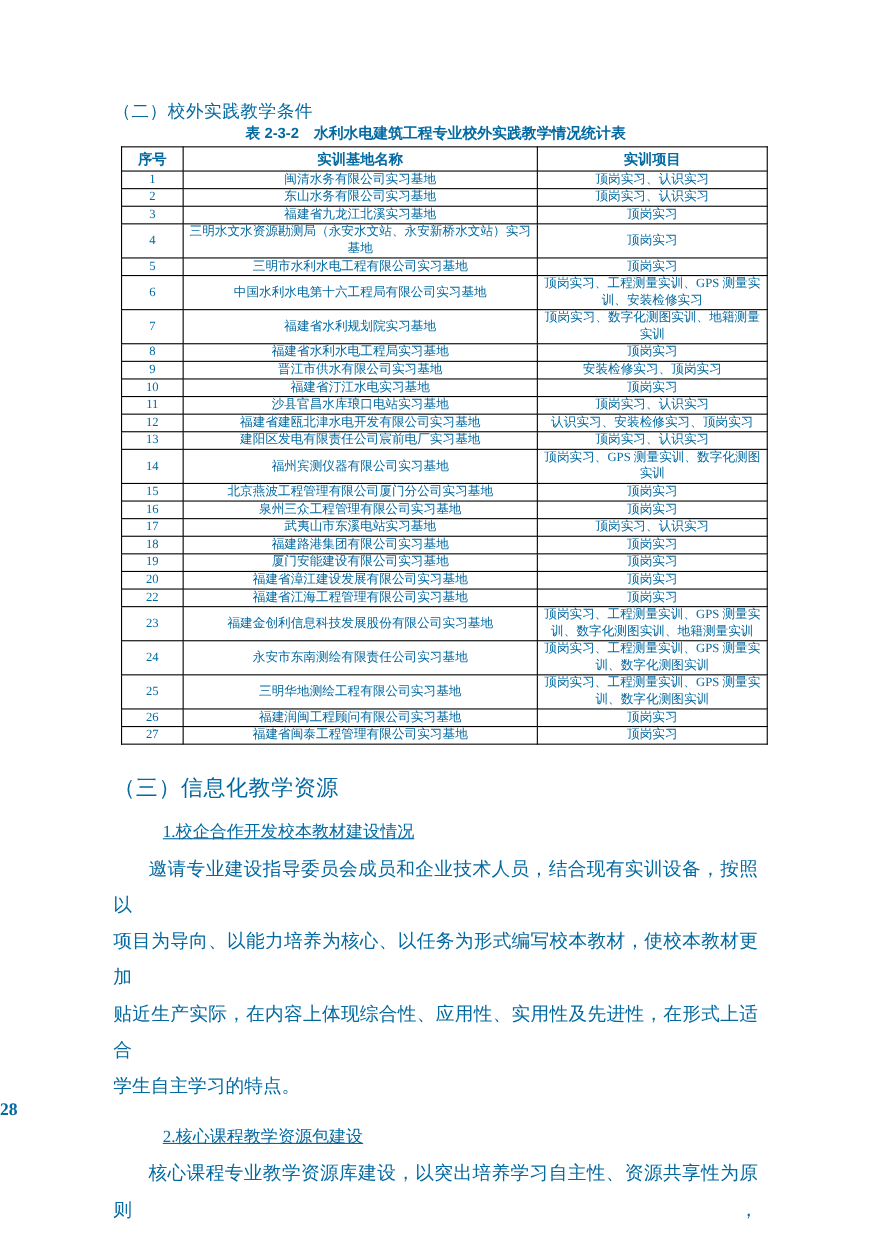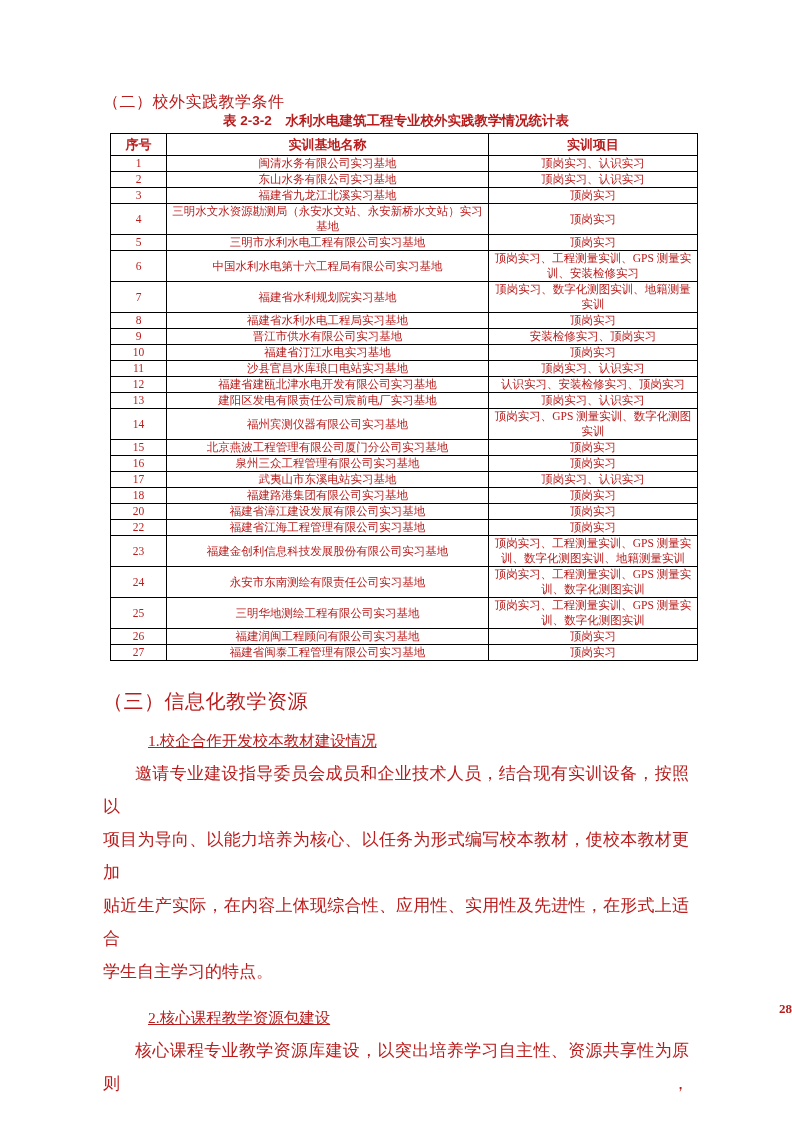--- a/index.html
+++ b/index.html
@@ -3,21 +3,21 @@
 <meta charset="utf-8">
 <style>
   html, body { margin: 0; padding: 0; background: #888; }
   .page {
     position: relative;
     width: 792px;
     height: 1122px;
     margin: 0 auto;
     background: #ffffff;
     font-family: "Liberation Serif", "DejaVu Serif", serif;
-    color: #b91c1c;
+    color: #0369a1;
     box-sizing: border-box;
     padding: 92px 103px 0 103px;
     overflow: hidden;
   }
   .sec-heading {
     font-size: 16px;
     font-weight: normal;
     margin: 0;
     line-height: 20px;
     letter-spacing: 0.5px;
@@ -75,22 +75,22 @@
     text-align: justify;
     text-align-last: justify;
   }
   .para-line.indent { text-indent: 32px; }
   .para-line.last   { text-align: left; text-align-last: left; }
   .page-number {
     position: absolute;
     left: 0;
     right: 0;
     top: 1001px;
-    text-align: right;
-    font-size: 13px;
+    text-align: left;
+    font-size: 16px;
     font-weight: bold;
   }
 </style>
 </head>
 <body>
 
 <div class="page">
 
   <div class="sec-heading">（二）校外实践教学条件</div>
 
@@ -189,20 +189,25 @@
           <td>17</td>
           <td>武夷山市东溪电站实习基地</td>
           <td>顶岗实习、认识实习</td>
         </tr>
         <tr>
           <td>18</td>
           <td>福建路港集团有限公司实习基地</td>
           <td>顶岗实习</td>
         </tr>
         <tr>
+          <td>19</td>
+          <td>厦门安能建设有限公司实习基地</td>
+          <td>顶岗实习</td>
+        </tr>
+        <tr>
           <td>20</td>
           <td>福建省漳江建设发展有限公司实习基地</td>
           <td>顶岗实习</td>
         </tr>
         <tr>
           <td>22</td>
           <td>福建省江海工程管理有限公司实习基地</td>
           <td>顶岗实习</td>
         </tr>
         <tr>

